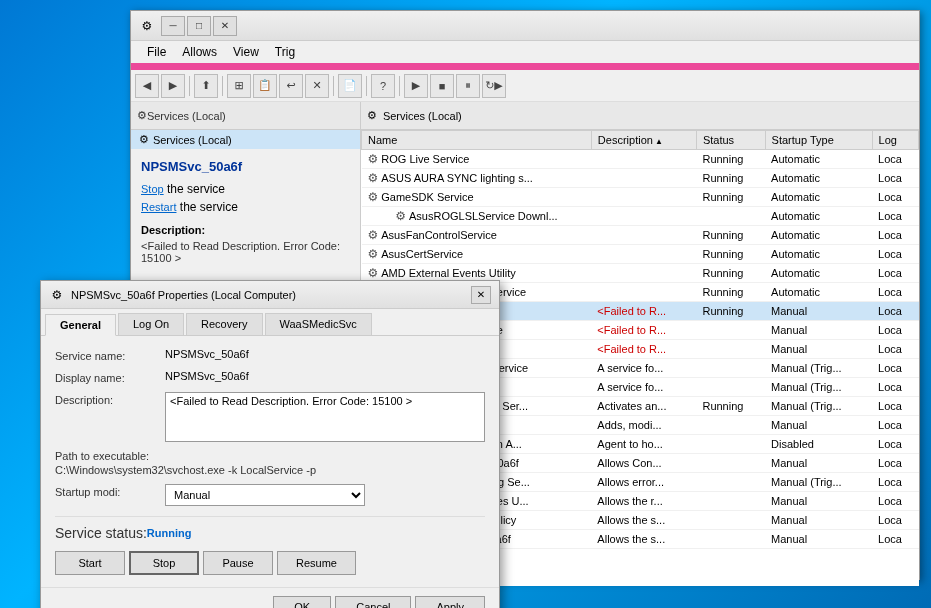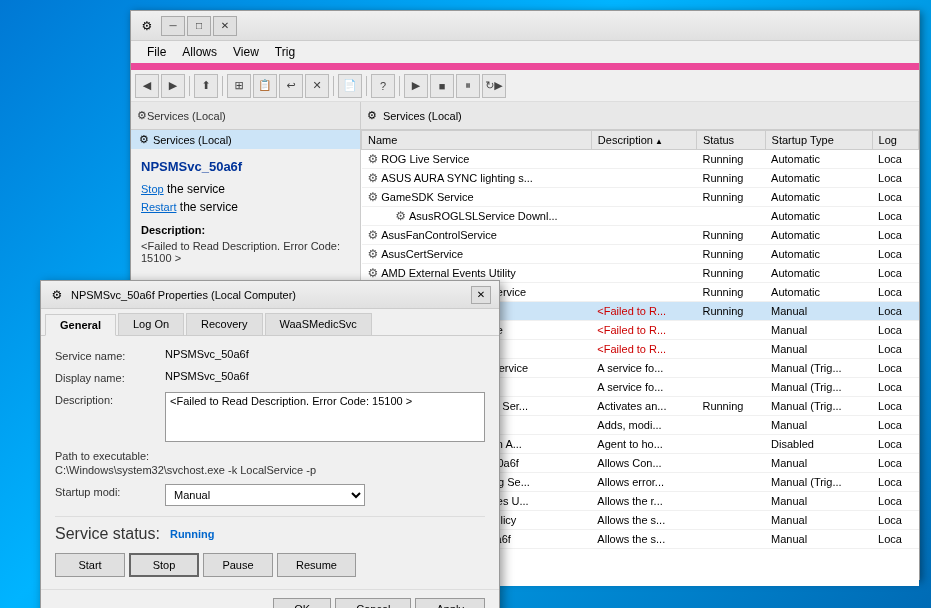--- a/index.html
+++ b/index.html
@@ -337,23 +337,22 @@
       height: 22px;
     }
     .service-status-row {
       display: flex;
       align-items: center;
       margin-top: 10px;
       padding-top: 8px;
       border-top: 1px solid #ddd;
     }
     .status-label {
-      font-size: 16px;
+      font-size: 14px;
       color: #333;
-      margin-right: 10px;
     }
     .status-value {
       font-size: 11px;
       color: #0066cc;
       font-weight: bold;
     }
 
     .dialog-buttons-top {
       display: flex;
       gap: 4px;

